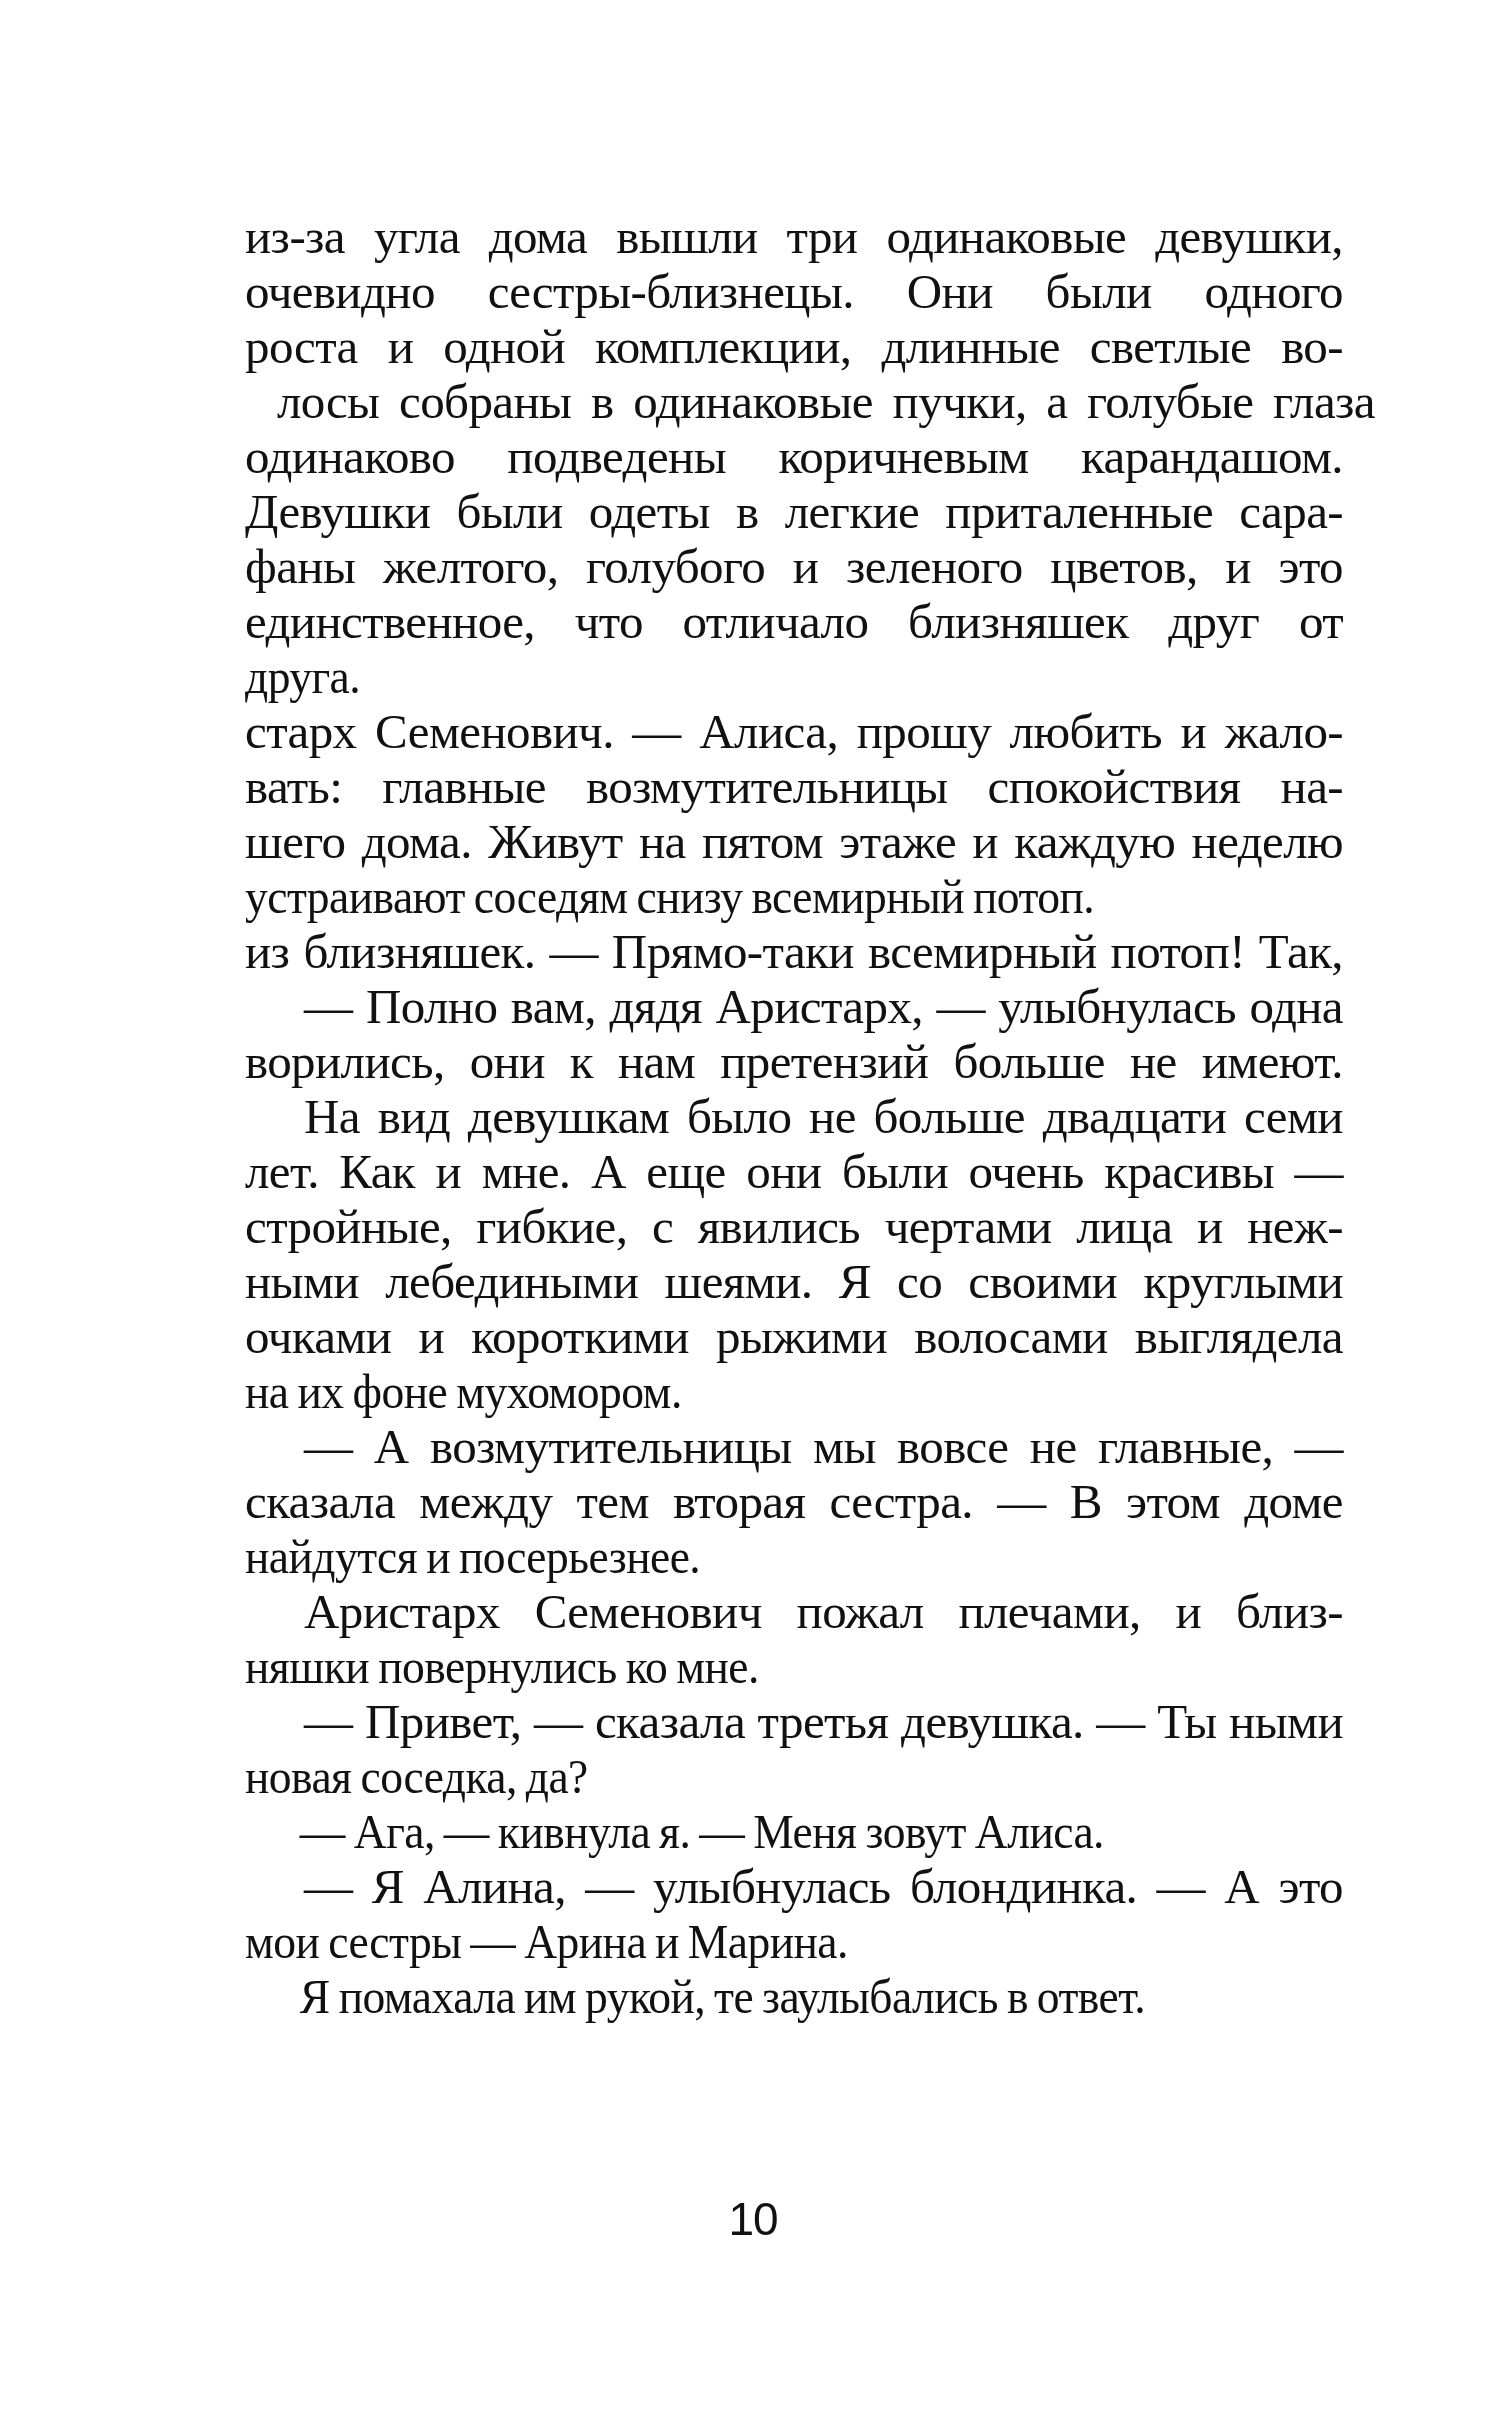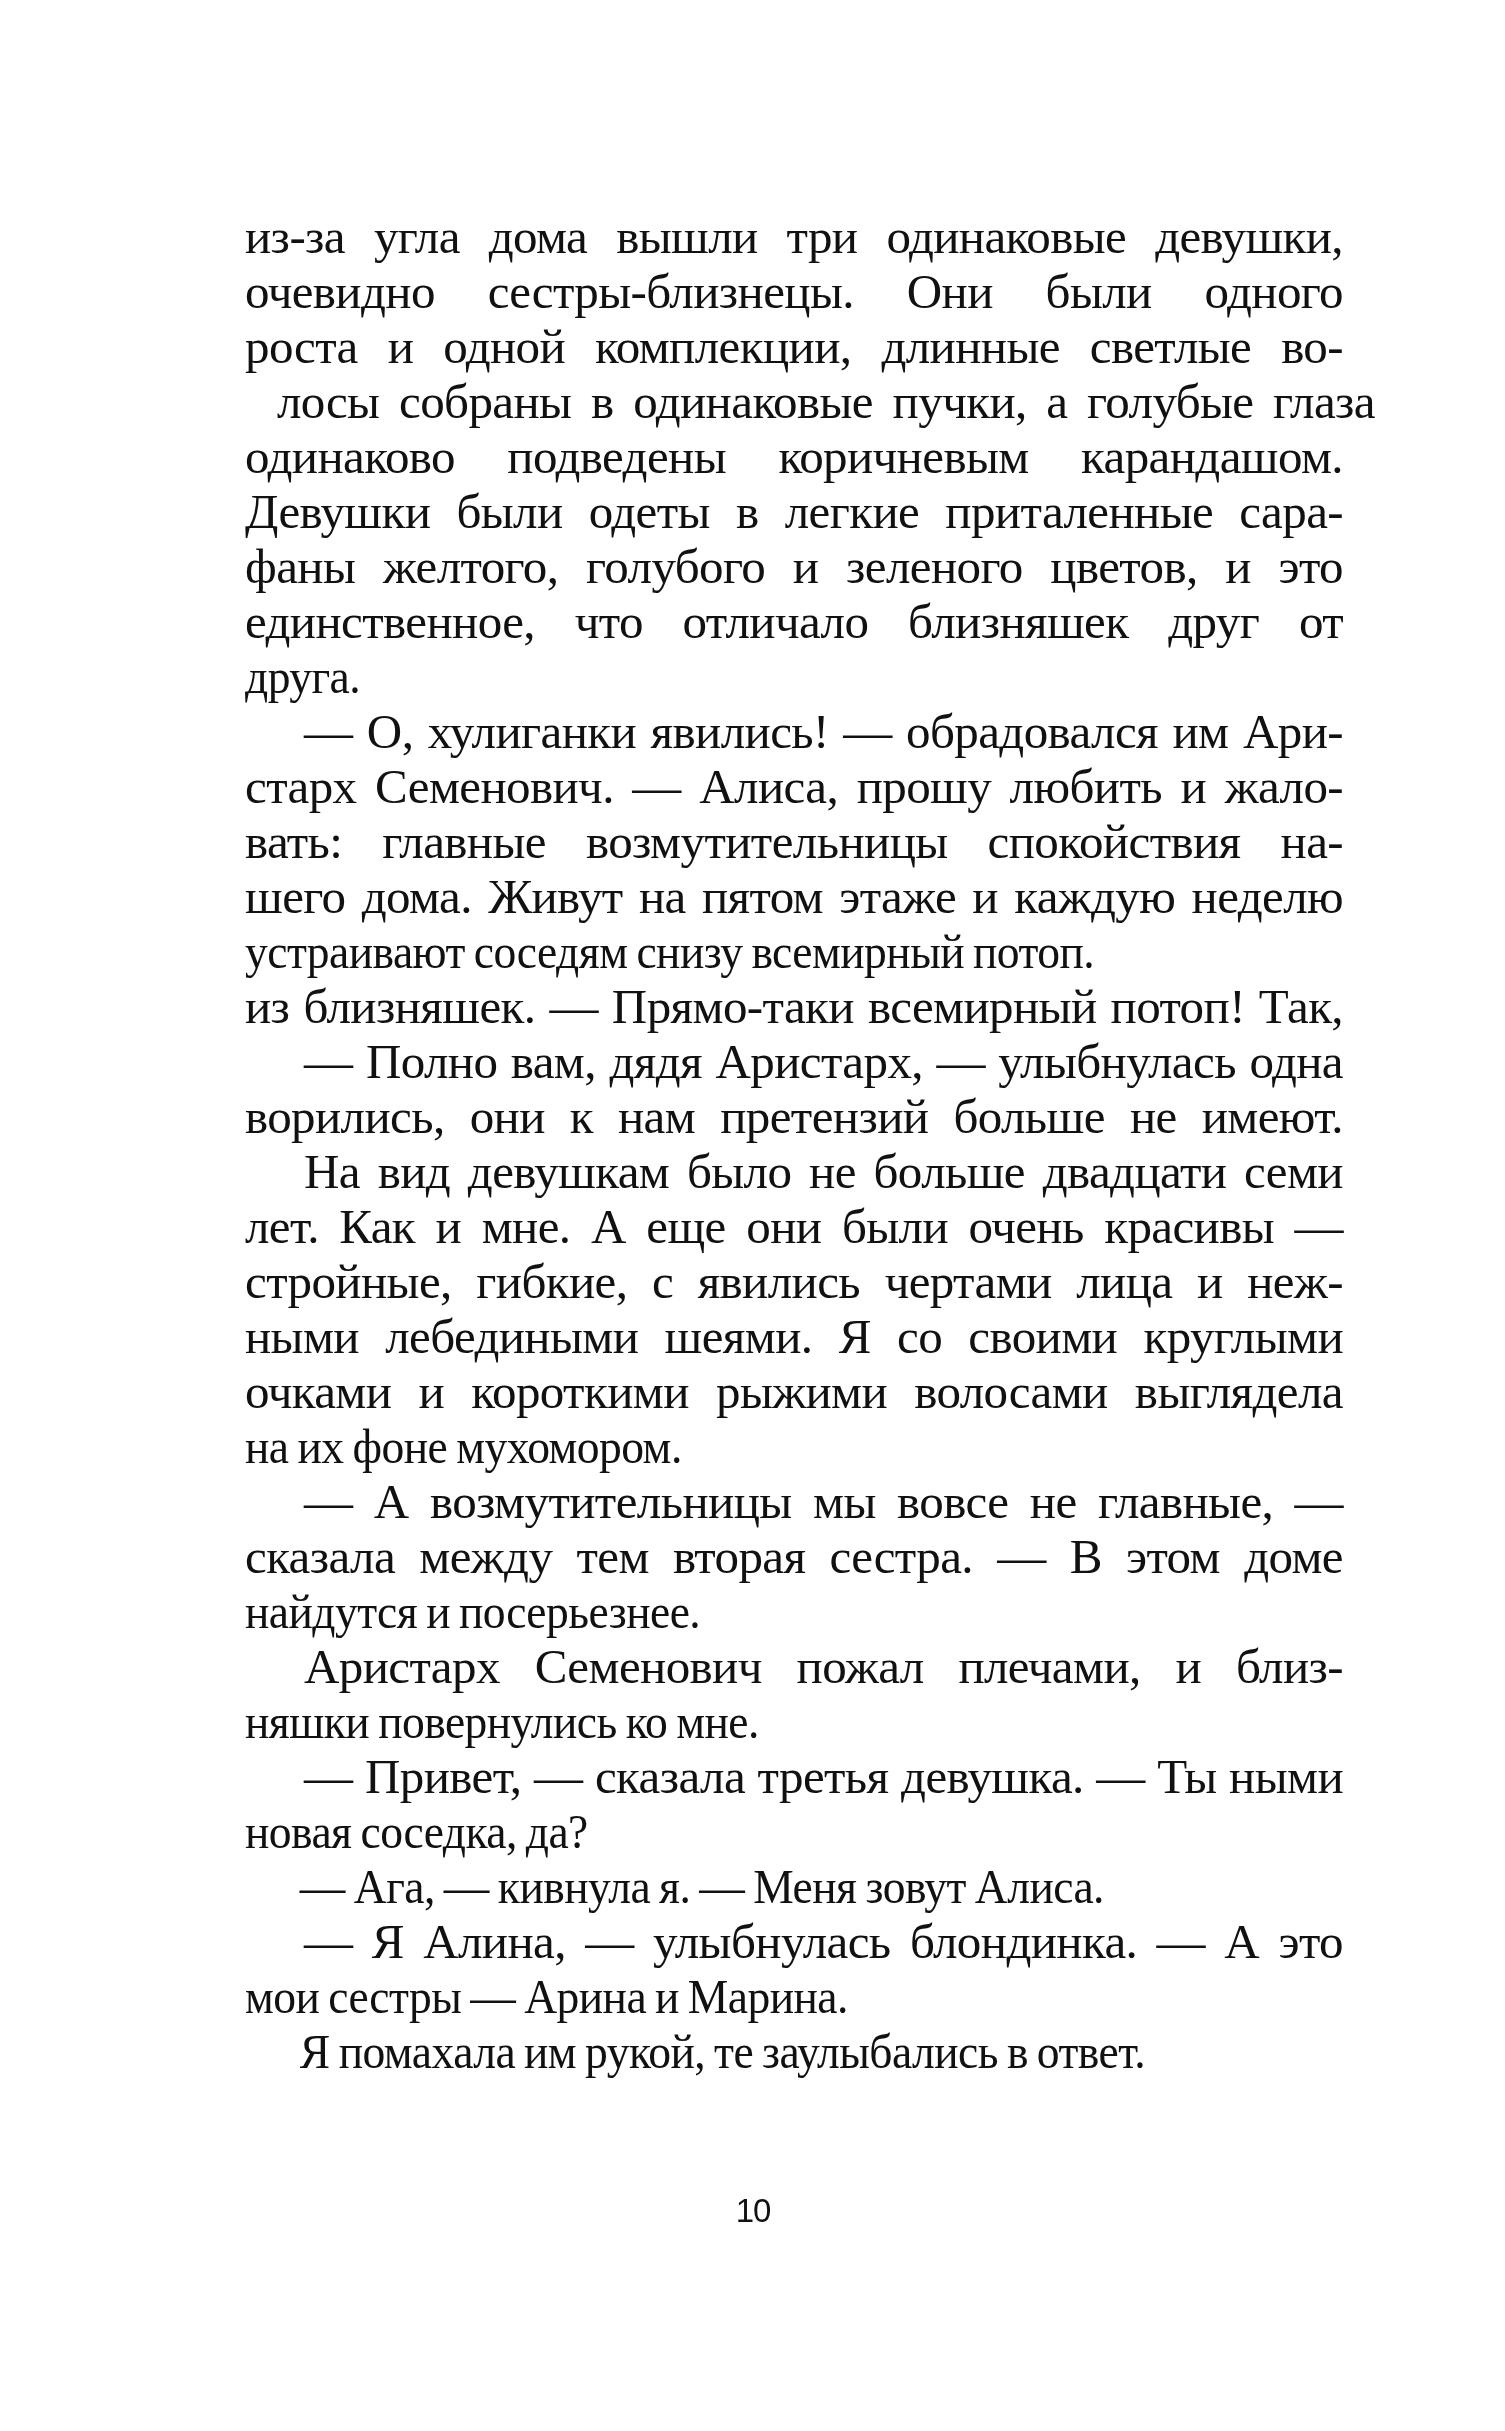--- a/index.html
+++ b/index.html
@@ -43,40 +43,39 @@
     }
     .line.indent { padding-left: 59px; }
     .line.last { text-align-last: left; }
     .page-number {
       position: absolute;
       left: 0;
       width: 1506px;
       top: 2192px;
       text-align: center;
       font-family: "Liberation Sans", "DejaVu Sans", sans-serif;
-      font-size: 33px;
+      font-size: 46px;
       color: #111111;
       letter-spacing: -1px;
     }
   </style>
 </head>
 <body>
 
 <div class="page">
   <div class="text-block" id="text-block">
       <span class="line" style="display: block; width: 1098px; box-sizing: border-box;">из-за угла дома вышли три одинаковые девушки,</span>
       <span class="line" style="display: block; width: 1098px; box-sizing: border-box;">очевидно сестры-близнецы. Они были одного</span>
       <span class="line" style="display: block; width: 1098px; box-sizing: border-box;">роста и одной комплекции, длинные светлые во-</span>
       <span class="line" style="display: block; width: 1098px; box-sizing: border-box; margin-left: 32px;">лосы собраны в одинаковые пучки, а голубые глаза</span>
       <span class="line" style="display: block; width: 1098px; box-sizing: border-box;">одинаково подведены коричневым карандашом.</span>
       <span class="line" style="display: block; width: 1098px; box-sizing: border-box;">Девушки были одеты в легкие приталенные сара-</span>
       <span class="line" style="display: block; width: 1098px; box-sizing: border-box;">фаны желтого, голубого и зеленого цветов, и это</span>
       <span class="line" style="display: block; width: 1098px; box-sizing: border-box;">единственное, что отличало близняшек друг от</span>
       <span class="line last" style="display: block; width: auto; transform: scaleX(0.93);">друга.</span>
-      <span class="line indent" style="display: block; width: 1098px; box-sizing: border-box;">— О, хулиганки явились! — обрадовался им Ари-</span>
       <span class="line" style="display: block; width: 1098px; box-sizing: border-box;">старх Семенович. — Алиса, прошу любить и жало-</span>
       <span class="line" style="display: block; width: 1098px; box-sizing: border-box;">вать: главные возмутительницы спокойствия на-</span>
       <span class="line" style="display: block; width: 1098px; box-sizing: border-box;">шего дома. Живут на пятом этаже и каждую неделю</span>
       <span class="line last" style="display: block; width: auto; transform: scaleX(0.93);">устраивают соседям снизу всемирный потоп.</span>
       <span class="line" style="display: block; width: 1098px; box-sizing: border-box;">из близняшек. — Прямо-таки всемирный потоп! Так,</span>
       <span class="line indent" style="display: block; width: 1098px; box-sizing: border-box;">— Полно вам, дядя Аристарх, — улыбнулась одна</span>
       <span class="line" style="display: block; width: 1098px; box-sizing: border-box;">ворились, они к нам претензий больше не имеют.</span>
       <span class="line indent" style="display: block; width: 1098px; box-sizing: border-box;">На вид девушкам было не больше двадцати семи</span>
       <span class="line" style="display: block; width: 1098px; box-sizing: border-box;">лет. Как и мне. А еще они были очень красивы —</span>
       <span class="line" style="display: block; width: 1098px; box-sizing: border-box;">стройные, гибкие, с явились чертами лица и неж-</span>

